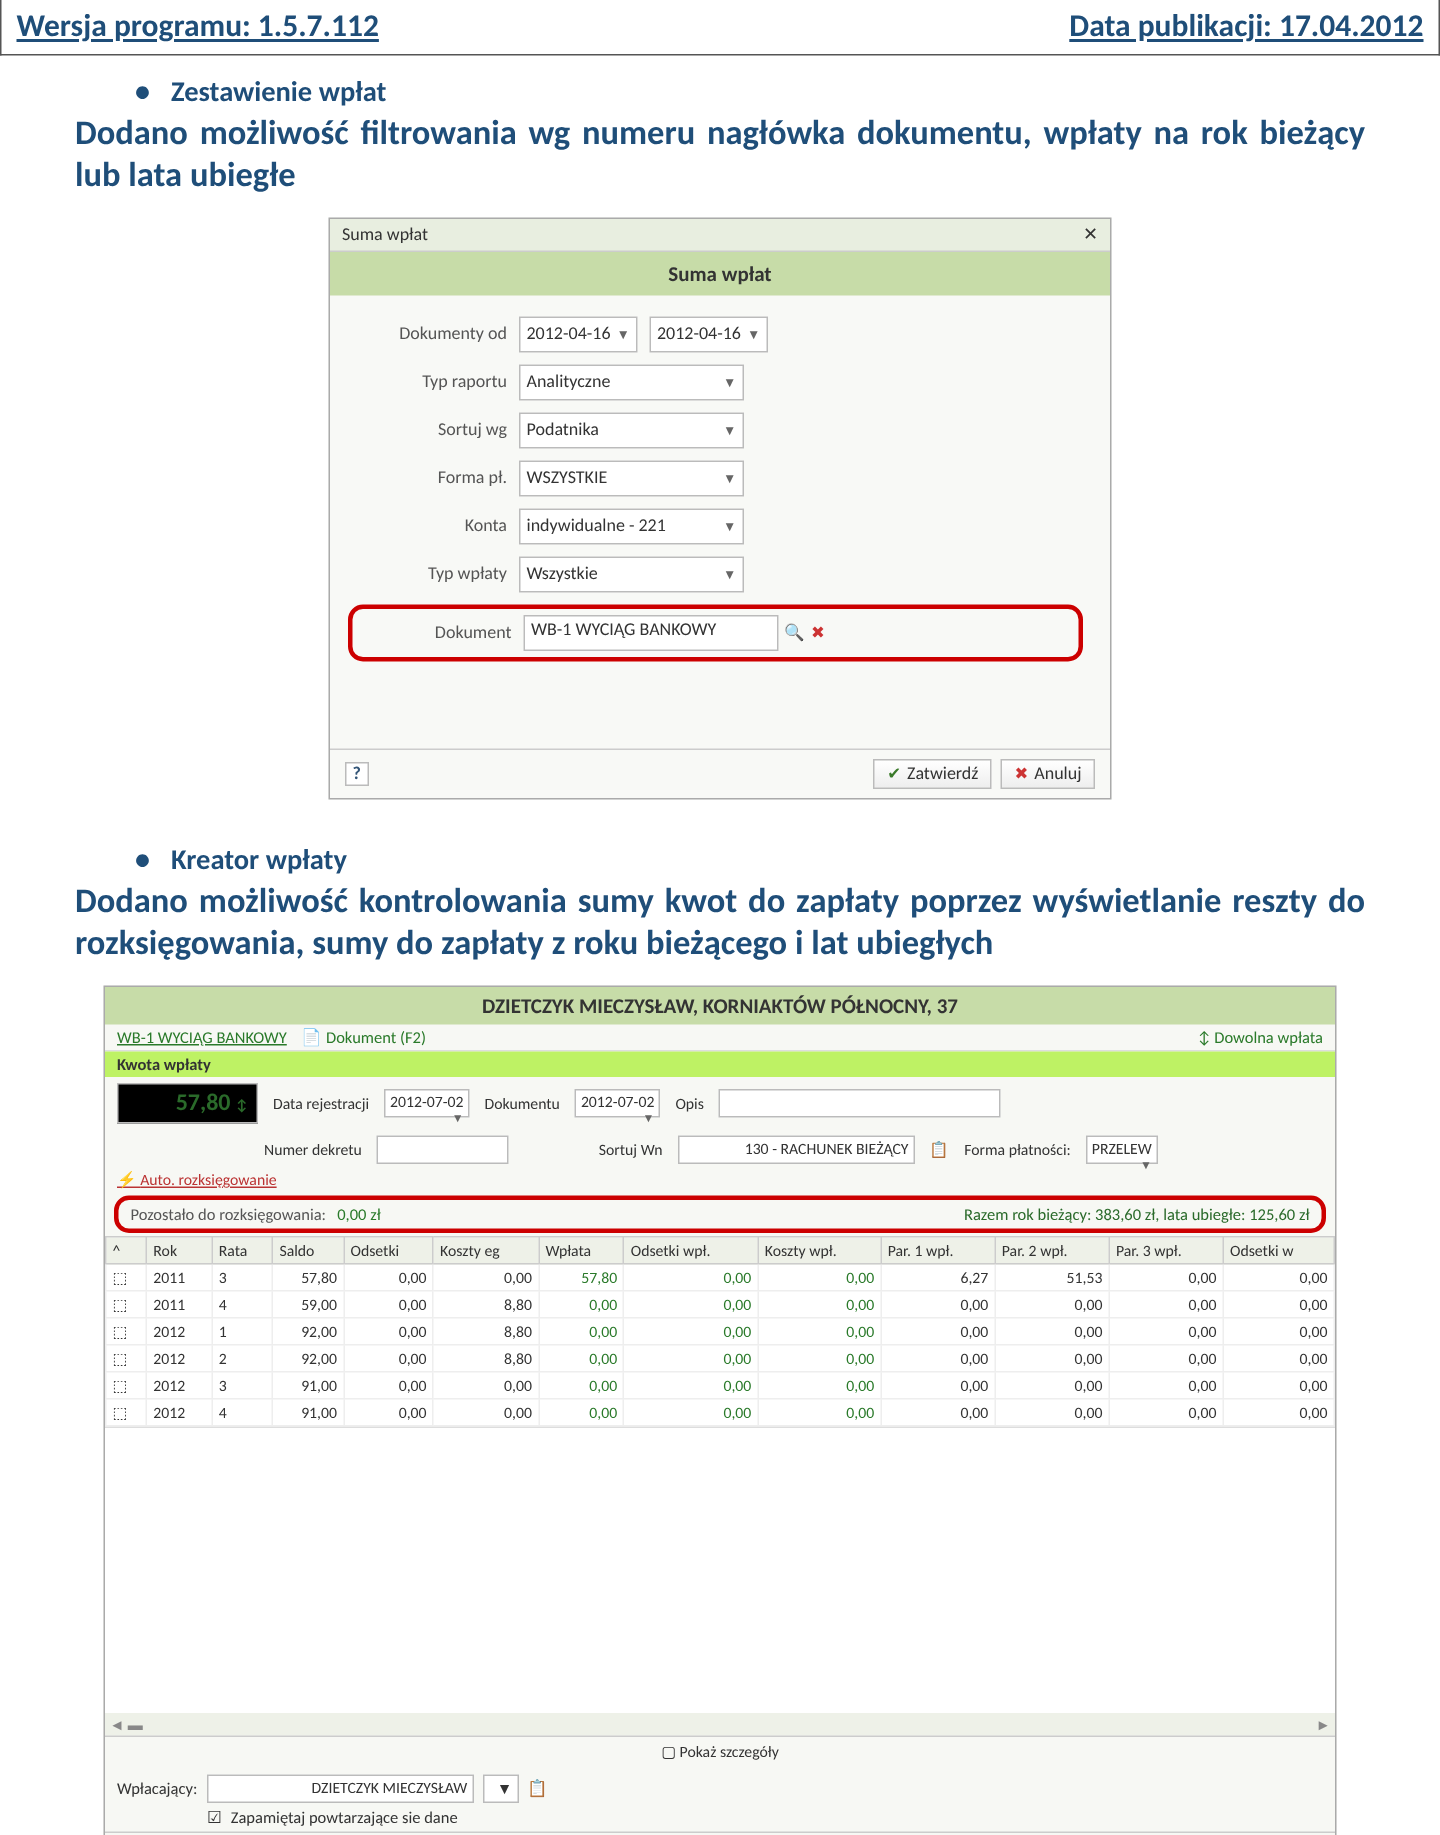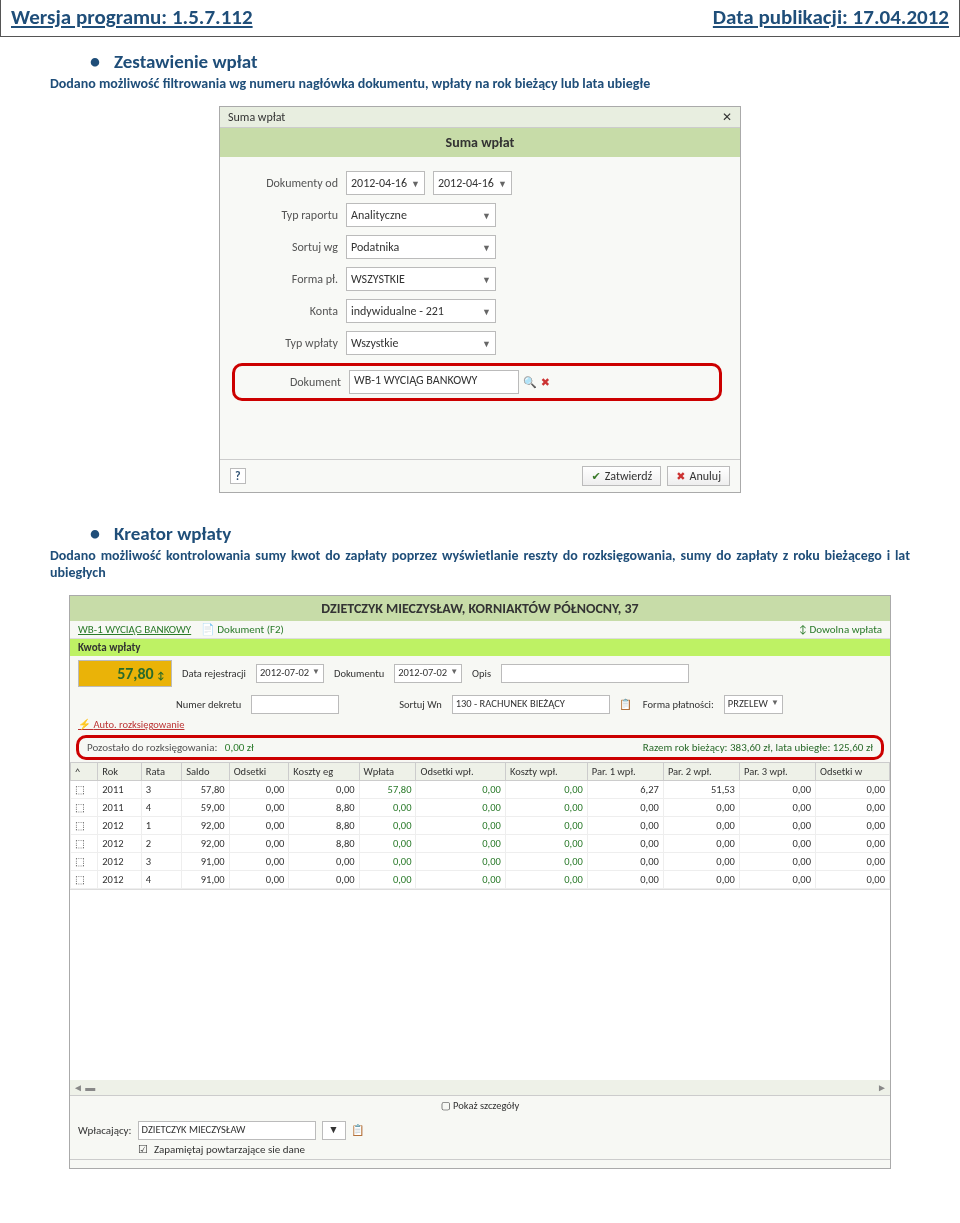--- a/index.html
+++ b/index.html
@@ -33,21 +33,21 @@
     color: #1f4e79;
     font-size: 19px;
   }
   .bullet-row .dot {
     font-size: 20px;
     color: #1f4e79;
   }
   .desc {
     color: #1f4e79;
     font-weight: bold;
-    font-size: 14px;
+    font-size: 23px;
     margin: 2px 0 14px 0;
     text-align: justify;
   }
   
   .shot1 {
     width: 520px;
     margin: 0 auto 28px auto;
     border: 1px solid #aaa;
     background: #f8f9f6;
     font-size: 12px;
@@ -183,36 +183,37 @@
   }
   .shot2 .kwota-row {
     display: flex;
     align-items: center;
     gap: 10px;
     padding: 4px 8px;
     flex-wrap: nowrap;
   }
   .shot2 .kwota-box {
     border: 1px solid #bbb;
-    background: #eab308;
+    background: #000000;
     padding: 3px 6px;
     color: #2a6a2a;
     font-weight: bold;
     font-size: 16px;
     width: 80px;
     text-align: right;
   }
   .shot2 .smin {
     border: 1px solid #bbb;
     background: #fff;
     padding: 1px 3px;
     height: 15px;
     font-size: 10.5px;
     display: inline-flex;
-    align-items: flex-start;
+    align-items: flex-end;
+    flex-direction: column;
   }
   .shot2 .smin .arrow { font-size: 8px; margin-left: 3px; color: #666; }
   .shot2 .redbox {
     border: 3px solid #c00;
     border-radius: 10px;
     margin: 2px 6px;
     padding: 3px 8px;
     display: flex;
     justify-content: space-between;
     font-size: 11px;

